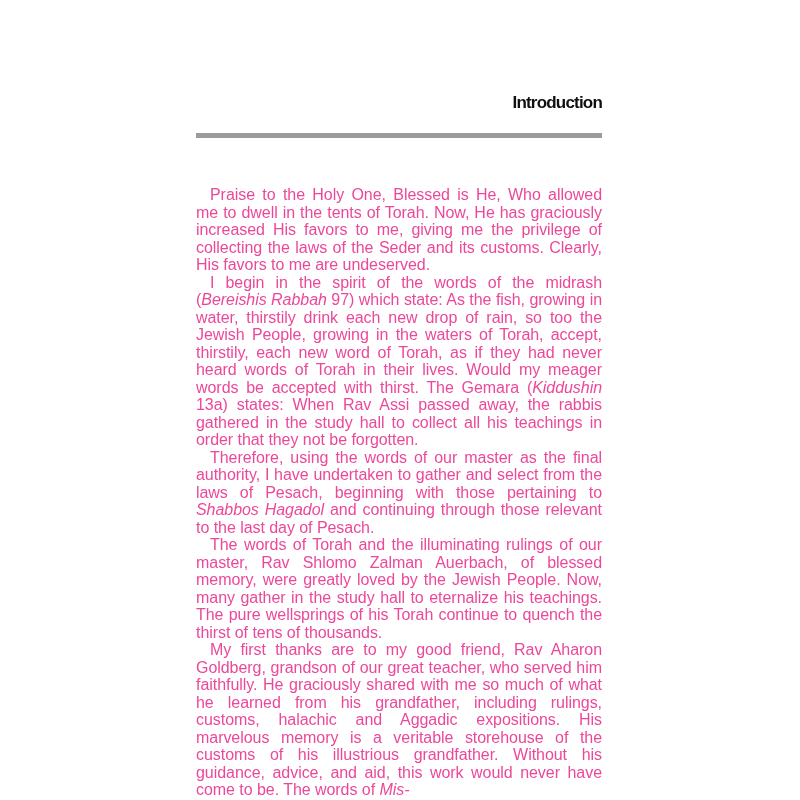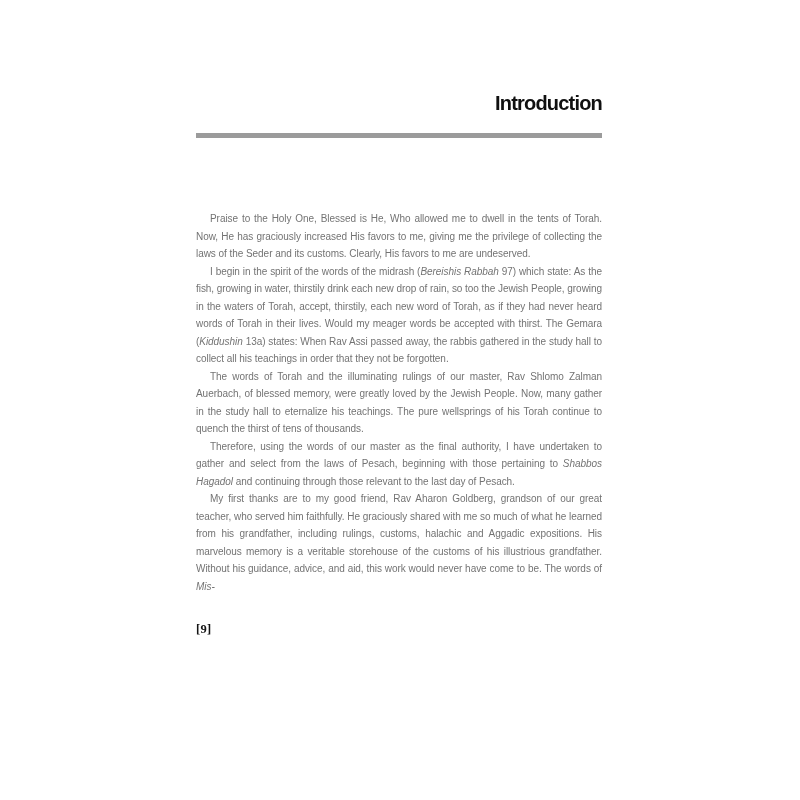--- a/index.html
+++ b/index.html
@@ -22,39 +22,39 @@
   .content {
     position: absolute;
     left: 196px;
     top: 0;
     width: 406px;
   }
   .chapter-title {
     margin: 0;
     margin-top: 90px;
     text-align: right;
-    font-size: 20px;
+    font-size: 17px;
     line-height: 26px;
     font-weight: bold;
     letter-spacing: -0.8px;
     color: #101010;
     font-family: "Liberation Sans", "DejaVu Sans", sans-serif;
   }
   .title-rule {
     height: 5px;
     background: #9b9b9b;
     margin-top: 17px;
     border: none;
   }
   .body-text {
-    margin-top: 72px;
-    font-size: 10px;
+    margin-top: 48px;
+    font-size: 16px;
     line-height: 17.5px;
     text-align: justify;
-    color: #737373;
+    color: #ec4899;
     letter-spacing: -0.05px;
   }
   .body-text p {
     margin: 0;
     text-indent: 14px;
   }
   .body-text .it {
     font-style: italic;
   }
   .page-footer {
@@ -76,22 +76,22 @@
 <div class="page">
   <div class="content">
 
     <h1 class="chapter-title">Introduction</h1>
 
     <div class="title-rule"></div>
 
     <div class="body-text">
         <p><span>Praise to the Holy One, Blessed is He, Who allowed me to dwell in the tents of Torah. Now, He has graciously increased His favors to me, giving me the privilege of collecting the laws of the Seder and its customs. Clearly, His favors to me are undeserved.</span></p>
         <p><span>I begin in the spirit of the words of the midrash (</span><span class="it">Bereishis Rabbah</span><span> 97) which state: As the fish, growing in water, thirstily drink each new drop of rain, so too the Jewish People, growing in the waters of Torah, accept, thirstily, each new word of Torah, as if they had never heard words of Torah in their lives. Would my meager words be accepted with thirst. The Gemara (</span><span class="it">Kiddushin</span><span> 13a) states: When Rav Assi passed away, the rabbis gathered in the study hall to collect all his teachings in order that they not be forgotten.</span></p>
+        <p><span>Therefore, using the words of our master as the final authority, I have undertaken to gather and select from the laws of Pesach, beginning with those pertaining to </span><span class="it">Shabbos Hagadol</span><span> and continuing through those relevant to the last day of Pesach.</span></p>
         <p><span>The words of Torah and the illuminating rulings of our master, Rav Shlomo Zalman Auerbach, of blessed memory, were greatly loved by the Jewish People. Now, many gather in the study hall to eternalize his teachings. The pure wellsprings of his Torah continue to quench the thirst of tens of thousands.</span></p>
-        <p><span>Therefore, using the words of our master as the final authority, I have undertaken to gather and select from the laws of Pesach, beginning with those pertaining to </span><span class="it">Shabbos Hagadol</span><span> and continuing through those relevant to the last day of Pesach.</span></p>
         <p><span>My first thanks are to my good friend, Rav Aharon Goldberg, grandson of our great teacher, who served him faithfully. He graciously shared with me so much of what he learned from his grandfather, including rulings, customs, halachic and Aggadic expositions. His marvelous memory is a veritable storehouse of the customs of his illustrious grandfather. Without his guidance, advice, and aid, this work would never have come to be. The words of </span><span class="it">Mis-</span></p>
       </div>
 
     <div class="page-footer">
       <span>[9]</span>
     </div>
 
   </div>
 </div>
 

